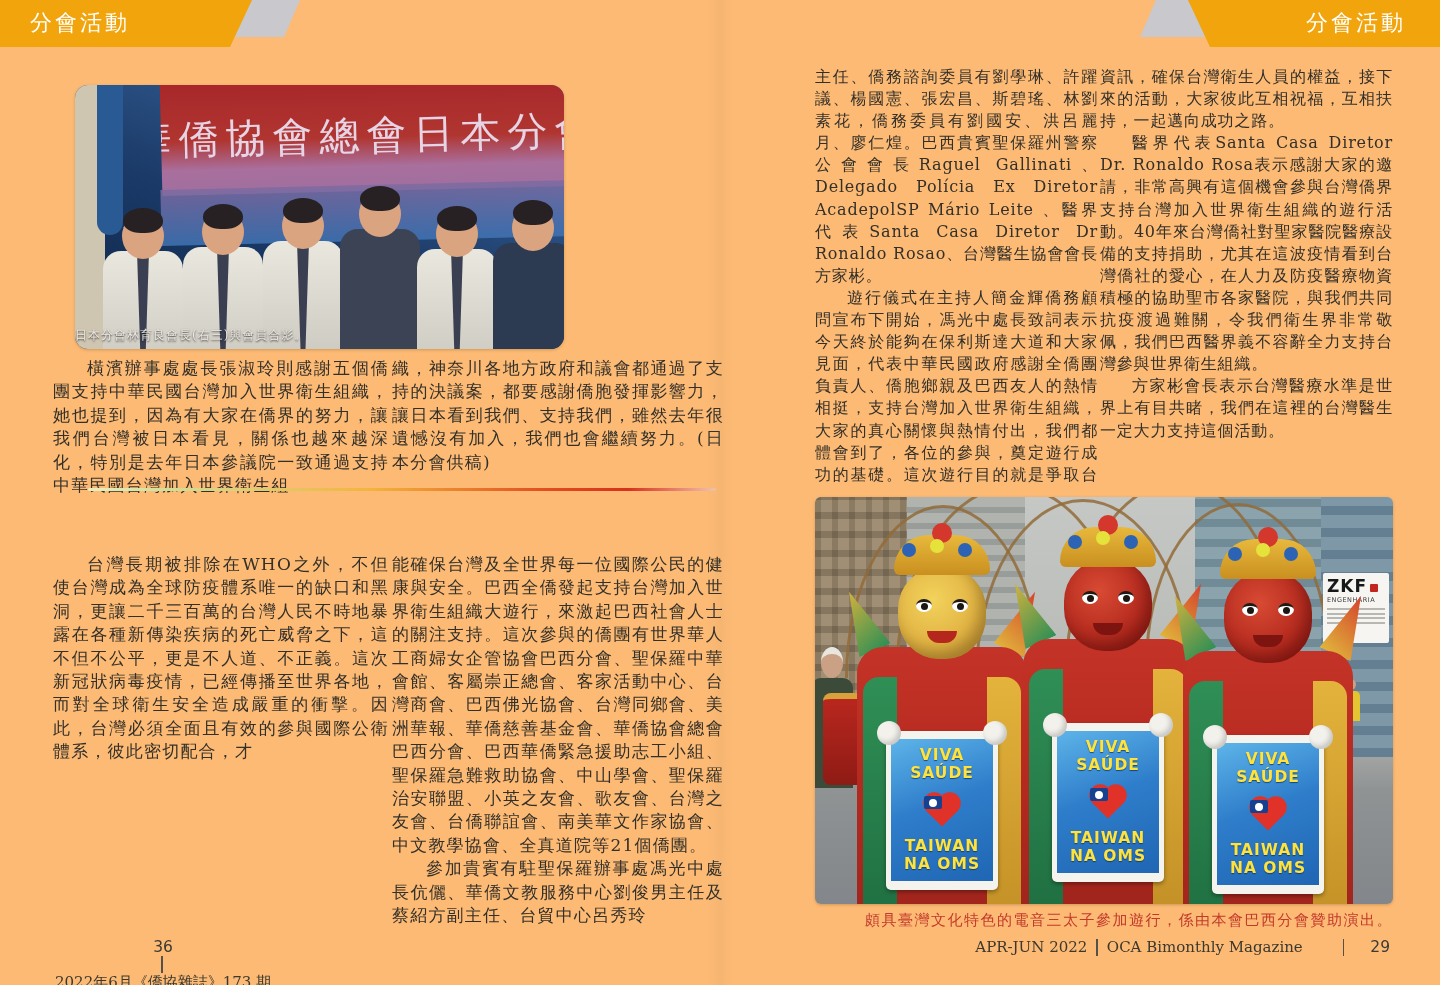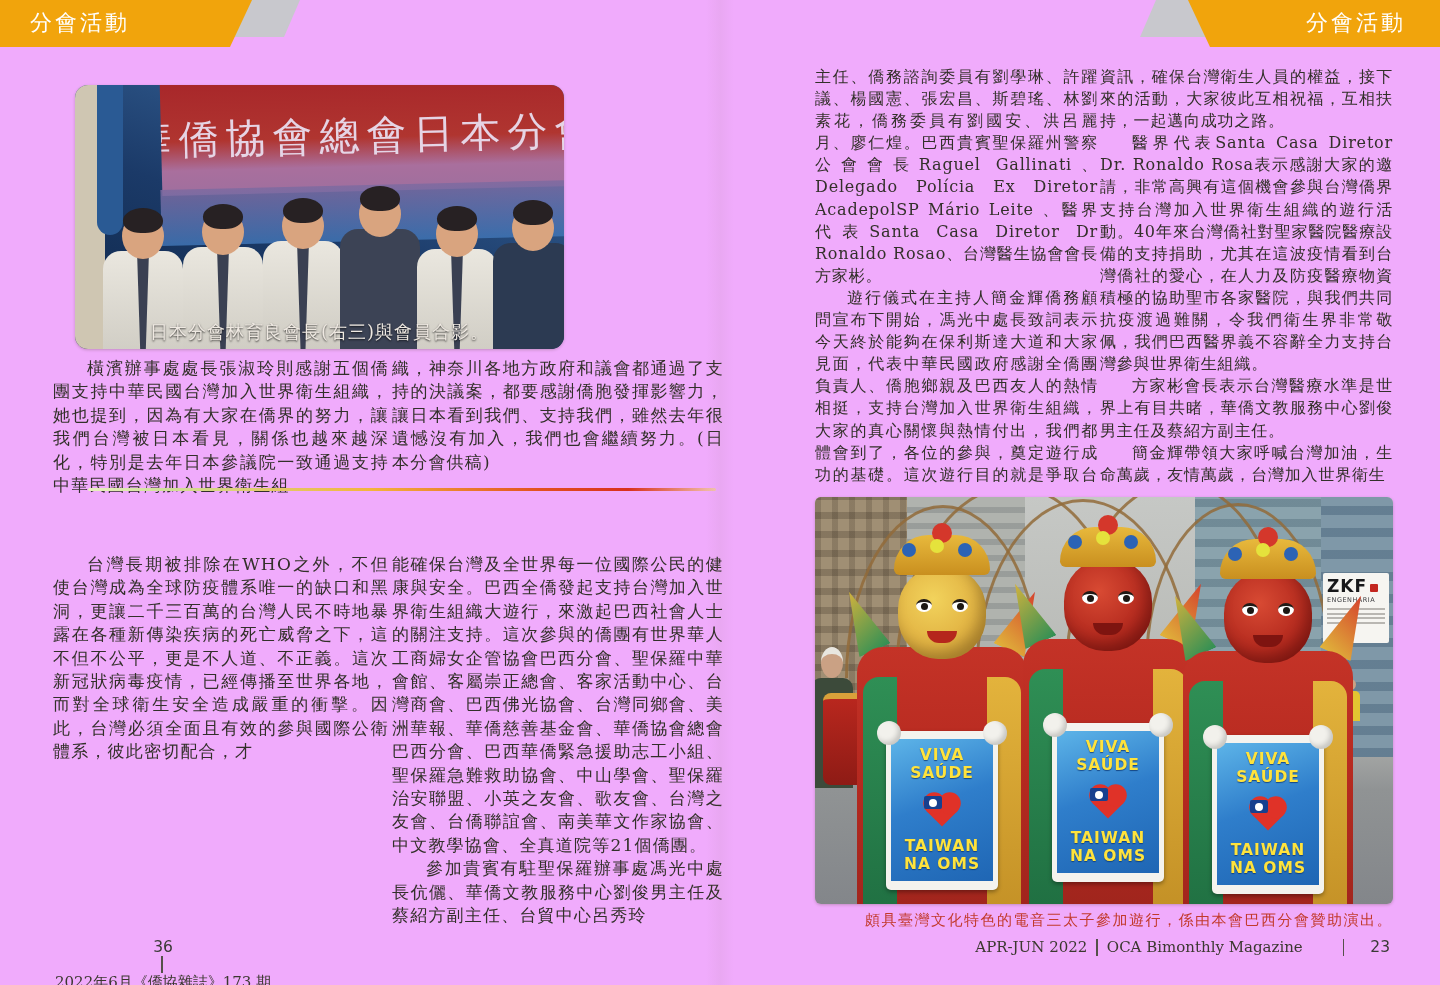--- a/index.html
+++ b/index.html
@@ -1,17 +1,17 @@
 <!DOCTYPE html>
 <html><head>
 <meta charset="utf-8">
 <style>
   html,body{margin:0;padding:0;}
   body{background:#e8e4d2;font-family:"DejaVu Serif","Liberation Serif",serif;}
-  .spread{position:relative;width:1440px;height:985px;background:#f0abfc;overflow:hidden;margin:0 auto;}
+  .spread{position:relative;width:1440px;height:985px;background:#fdba74;overflow:hidden;margin:0 auto;}
   .spread::after{content:"";position:absolute;left:706px;top:0;width:28px;height:100%;
     background:linear-gradient(90deg,rgba(0,0,0,0) 0%,rgba(120,110,80,.06) 50%,rgba(0,0,0,0) 100%);pointer-events:none;}
 
   
   .band-gray{position:absolute;top:0;height:37px;background:#c8c8cd;}
   .band-gray.left{left:0;width:300px;clip-path:polygon(0 0,100% 0,calc(100% - 16px) 100%,0 100%);}
   .band-gray.right{right:0;width:300px;clip-path:polygon(16px 0,100% 0,100% 100%,0 100%);}
   .band-orange{position:absolute;top:0;height:47px;background:#f1a40c;color:#fff;
     font-family:"DejaVu Sans","Liberation Sans",sans-serif;font-size:22px;letter-spacing:3px;line-height:46px;}
   .band-orange.left{left:0;width:252px;clip-path:polygon(0 0,100% 0,calc(100% - 22px) 100%,0 100%);padding-left:30px;box-sizing:border-box;}
@@ -41,21 +41,21 @@
   .photo1 .banner-shadow{position:absolute;left:86px;top:100px;right:-8px;height:56px;transform:rotate(-1.4deg);
     background:linear-gradient(180deg,#7e6aa0 0%,#3f74b4 100%);opacity:.85;}
   .person{position:absolute;width:80px;}
   .person .head{width:42px;height:46px;border-radius:50%;background:#d9a47f;margin:0 auto;position:relative;z-index:2;}
   .person .hair{position:absolute;top:-5px;left:1px;right:1px;height:25px;border-radius:50% 50% 45% 45%;background:#272123;}
   .person .torso{width:80px;height:130px;border-radius:18px 18px 0 0;margin-top:-8px;position:relative;z-index:1;}
   .coat-white{background:linear-gradient(180deg,#eae7df 0%,#c9c6bd 100%);}
   .coat-white::before{content:"";position:absolute;left:34px;top:0;width:12px;height:100%;background:#3a4052;clip-path:polygon(0 0,100% 0,65% 100%,35% 100%);}
   .coat-navy{background:#2c3a52;}
   .coat-dark{background:#3c4355;}
-  .photo1 .caption{position:absolute;left:0;right:0;bottom:5px;text-align:center;color:#efe9e2;font-size:18px;
+  .photo1 .caption{position:absolute;left:0;right:0;bottom:5px;color:#efe9e2;font-size:12px;
     letter-spacing:1px;text-shadow:0 1px 2px rgba(0,0,0,.8);z-index:5;}
 
   
   .photo2{position:absolute;left:815px;top:497px;width:578px;height:407px;border-radius:6px;overflow:hidden;
     background:linear-gradient(180deg,#c6c8c5 0%,#b4b6b2 55%,#909394 72%,#83868a 100%);box-shadow:0 1px 3px rgba(60,50,20,.25);}
   .bldg{position:absolute;top:0;}
   .bldg.tan{left:0;width:92px;height:250px;
     background:repeating-linear-gradient(0deg,rgba(40,30,20,.22) 0 7px,transparent 7px 19px),
                repeating-linear-gradient(90deg,rgba(40,30,20,.18) 0 6px,transparent 6px 17px),#a08f74;}
   .bldg.gray{left:92px;width:118px;height:208px;
@@ -211,22 +211,21 @@
     <p class="indent">參加貴賓有駐聖保羅辦事處馮光中處長伉儷、華僑文教服務中心劉俊男主任及蔡紹方副主任、台貿中心呂秀玲</p>
   </div>
 
   <div class="col rpcol" style="left:815px;top:66px;width:283px;height:420px;">
     <p>主任、僑務諮詢委員有劉學琳、許躍議、楊國憲、張宏昌、斯碧瑤、林劉素花，僑務委員有劉國安、洪呂麗月、廖仁煌。巴西貴賓聖保羅州警察公會會長Raguel Gallinati、Delegado Polícia Ex Diretor AcadepolSP Mário Leite 、醫界代表Santa Casa Diretor Dr Ronaldo Rosao、台灣醫生協會會長方家彬。</p>
     <p class="indent">遊行儀式在主持人簡金輝僑務顧問宣布下開始，馮光中處長致詞表示今天終於能夠在保利斯達大道和大家見面，代表中華民國政府感謝全僑團負責人、僑胞鄉親及巴西友人的熱情相挺，支持台灣加入世界衛生組織，大家的真心關懷與熱情付出，我們都體會到了，各位的參與，奠定遊行成功的基礎。這次遊行目的就是爭取台灣衛生基本人權，藉著遊行呼籲巴西政府及社會各界支持台灣參與世衛大會、附屬機構及相關活動</p>
   </div>
   <div class="col rpcol" style="left:1100px;top:66px;width:293px;height:420px;">
     <p>資訊，確保台灣衛生人員的權益，接下來的活動，大家彼此互相祝福，互相扶持，一起邁向成功之路。</p>
     <p class="indent">醫界代表Santa Casa Diretor Dr. Ronaldo Rosa表示感謝大家的邀請，非常高興有這個機會參與台灣僑界支持台灣加入世界衛生組織的遊行活動。40年來台灣僑社對聖家醫院醫療設備的支持捐助，尤其在這波疫情看到台灣僑社的愛心，在人力及防疫醫療物資積極的協助聖市各家醫院，與我們共同抗疫渡過難關，令我們衛生界非常敬佩，我們巴西醫界義不容辭全力支持台灣參與世界衛生組織。</p>
-    <p class="indent">方家彬會長表示台灣醫療水準是世界上有目共睹，華僑文教服務中心劉俊男主任及蔡紹方副主任。</p>
-    <p class="indent">簡金輝帶領大家呼喊台灣加油，生命萬歲，友情萬歲，台灣加入世界衛生</p>
+    <p class="indent">方家彬會長表示台灣醫療水準是世界上有目共睹，我們在這裡的台灣醫生一定大力支持這個活動。</p>
   </div>
 
   <div class="photo2">
     <div class="bldg tan"></div>
     <div class="bldg gray"></div>
     <div class="bldg teal"></div>
     <div class="bldg glass"></div>
     <div class="zkf-sign">
       <div class="l1">ZKF</div>
       <div class="l2">ENGENHARIA</div>
@@ -340,16 +339,16 @@
   <div class="footer fl">
     <span class="num">36</span>
     <span class="vbar"></span>
     <span>2022年6月《僑協雜誌》173 期</span>
   </div>
   <div class="footer fr">
     <span>APR-JUN 2022</span>
     <span class="vbar vbar1"></span>
     <span>OCA Bimonthly Magazine</span>
     <span class="vbar vbar2"></span>
-    <span class="num">23</span>
+    <span class="num">29</span>
   </div>
 
 </div>
 
 </body></html>

